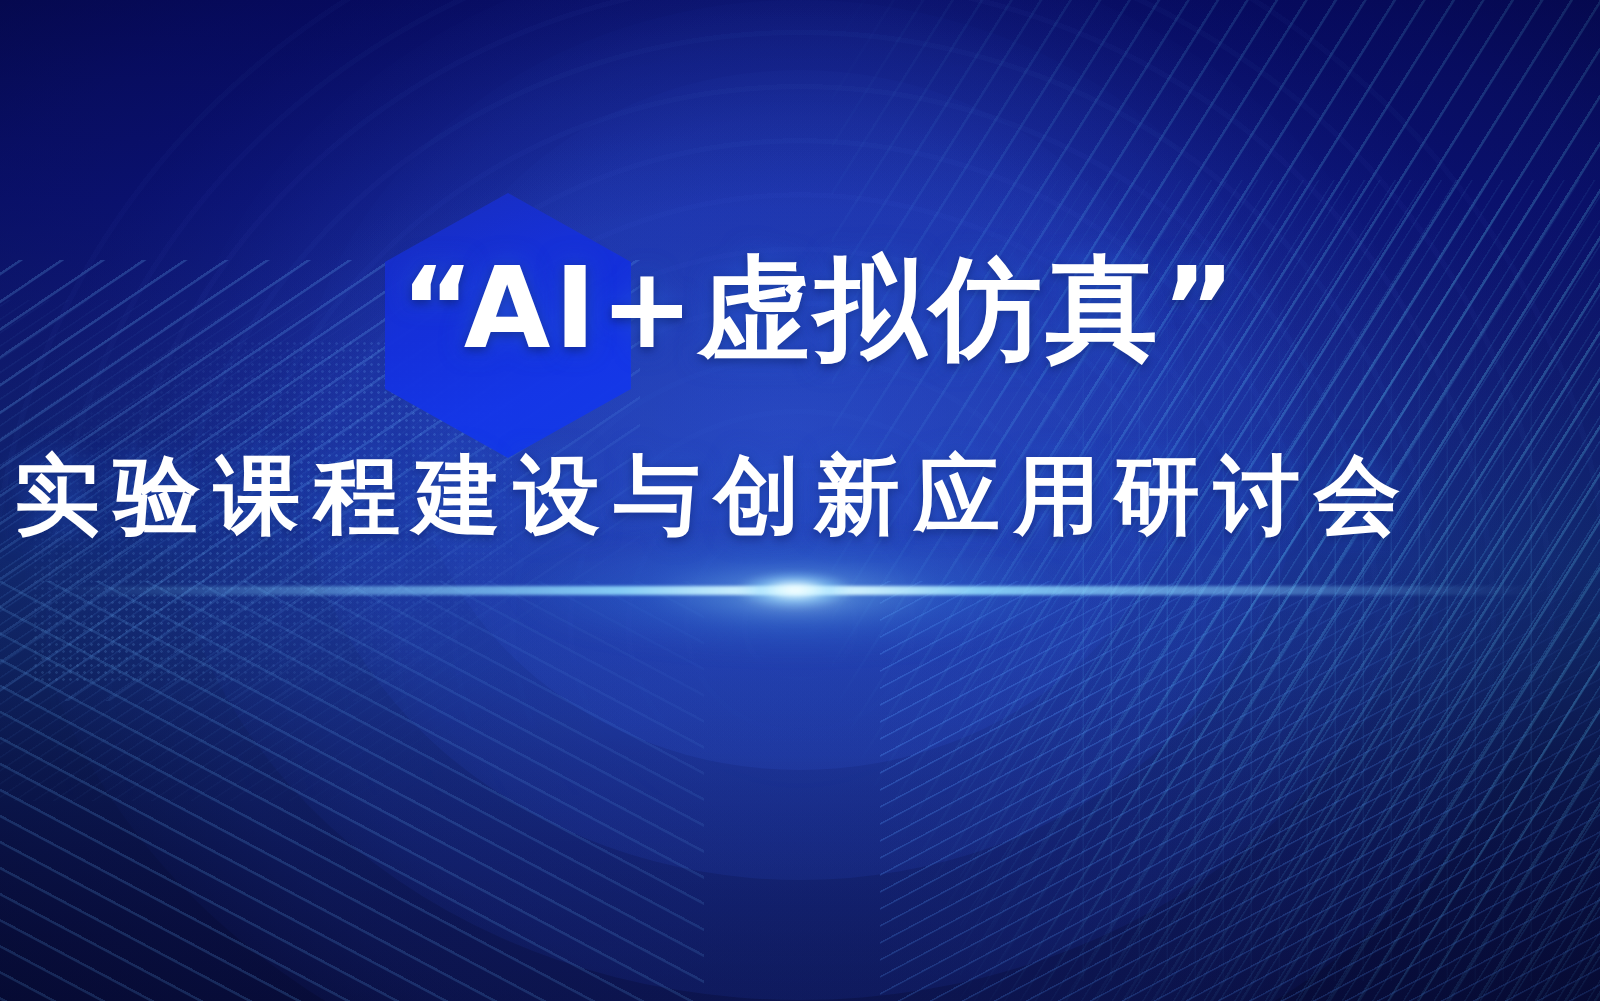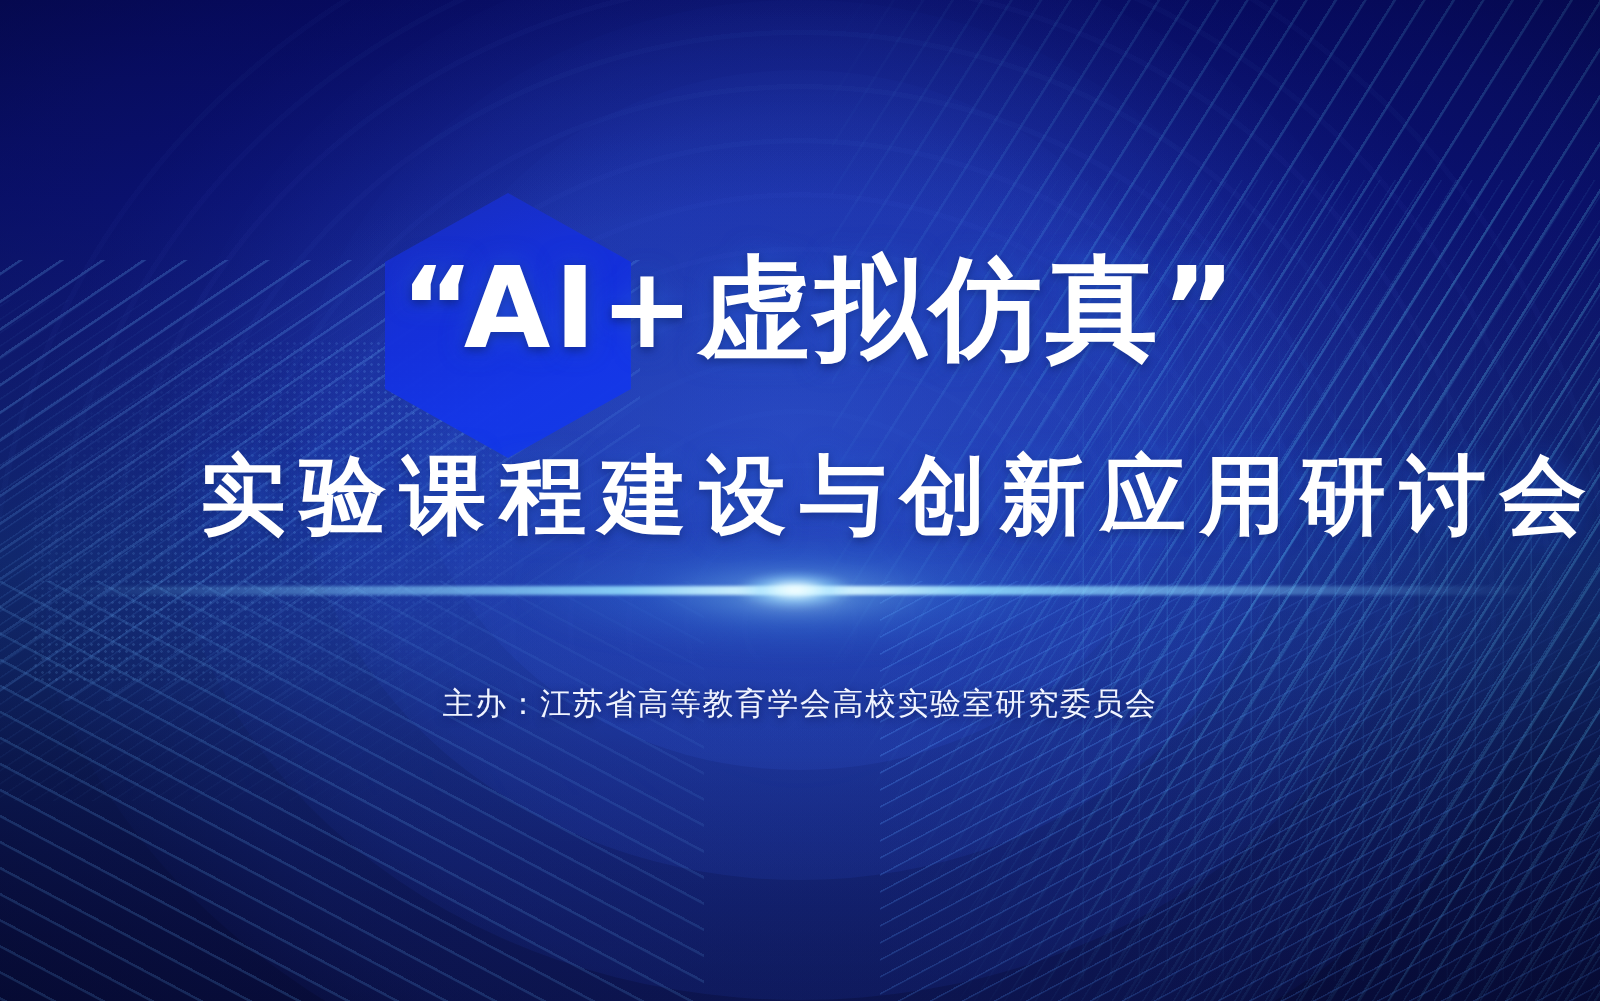--- a/index.html
+++ b/index.html
@@ -200,21 +200,21 @@
   #title-main{
     position:absolute;left:0;right:0;top:252px;text-align:center;
     font-size:112px;line-height:1;font-weight:bold;color:#ffffff;
     letter-spacing:4px;
     font-family:"DejaVu Sans","Liberation Sans",sans-serif;
     text-shadow:0 0 26px rgba(40,90,210,.75), 0 3px 10px rgba(0,10,60,.55);
     white-space:nowrap;
     margin-left:40px;
   }
   #title-sub{
-    position:absolute;left:0;right:0;top:452px;text-align:right;
+    position:absolute;left:0;right:0;top:452px;text-align:left;
     font-size:86px;line-height:1;font-weight:bold;color:#ffffff;
     letter-spacing:14px;text-indent:14px;
     font-family:"DejaVu Sans","Liberation Sans",sans-serif;
     text-shadow:0 0 24px rgba(40,90,210,.70), 0 3px 10px rgba(0,10,60,.5);
     white-space:nowrap;
   }
   .org-line{
     position:absolute;left:0;right:0;text-align:center;
     font-size:31px;line-height:1;color:#f0f4ff;font-weight:500;
     letter-spacing:1.5px;white-space:nowrap;
@@ -255,17 +255,16 @@
   <div id="flare-streak"></div>
   <div id="flare-core"></div>
 
   <div class="layer" id="vignette"></div>
 
   <div id="content">
     <div id="title-main">“AI+虚拟仿真”</div>
 
     <div id="title-sub">实验课程建设与创新应用研讨会</div>
 
-    <div class="org-line" id="org-host">主办：江苏省高等教育学会高校实验室研究委员会</div>
 
   </div>
 
 </div>
 
 </body></html>

